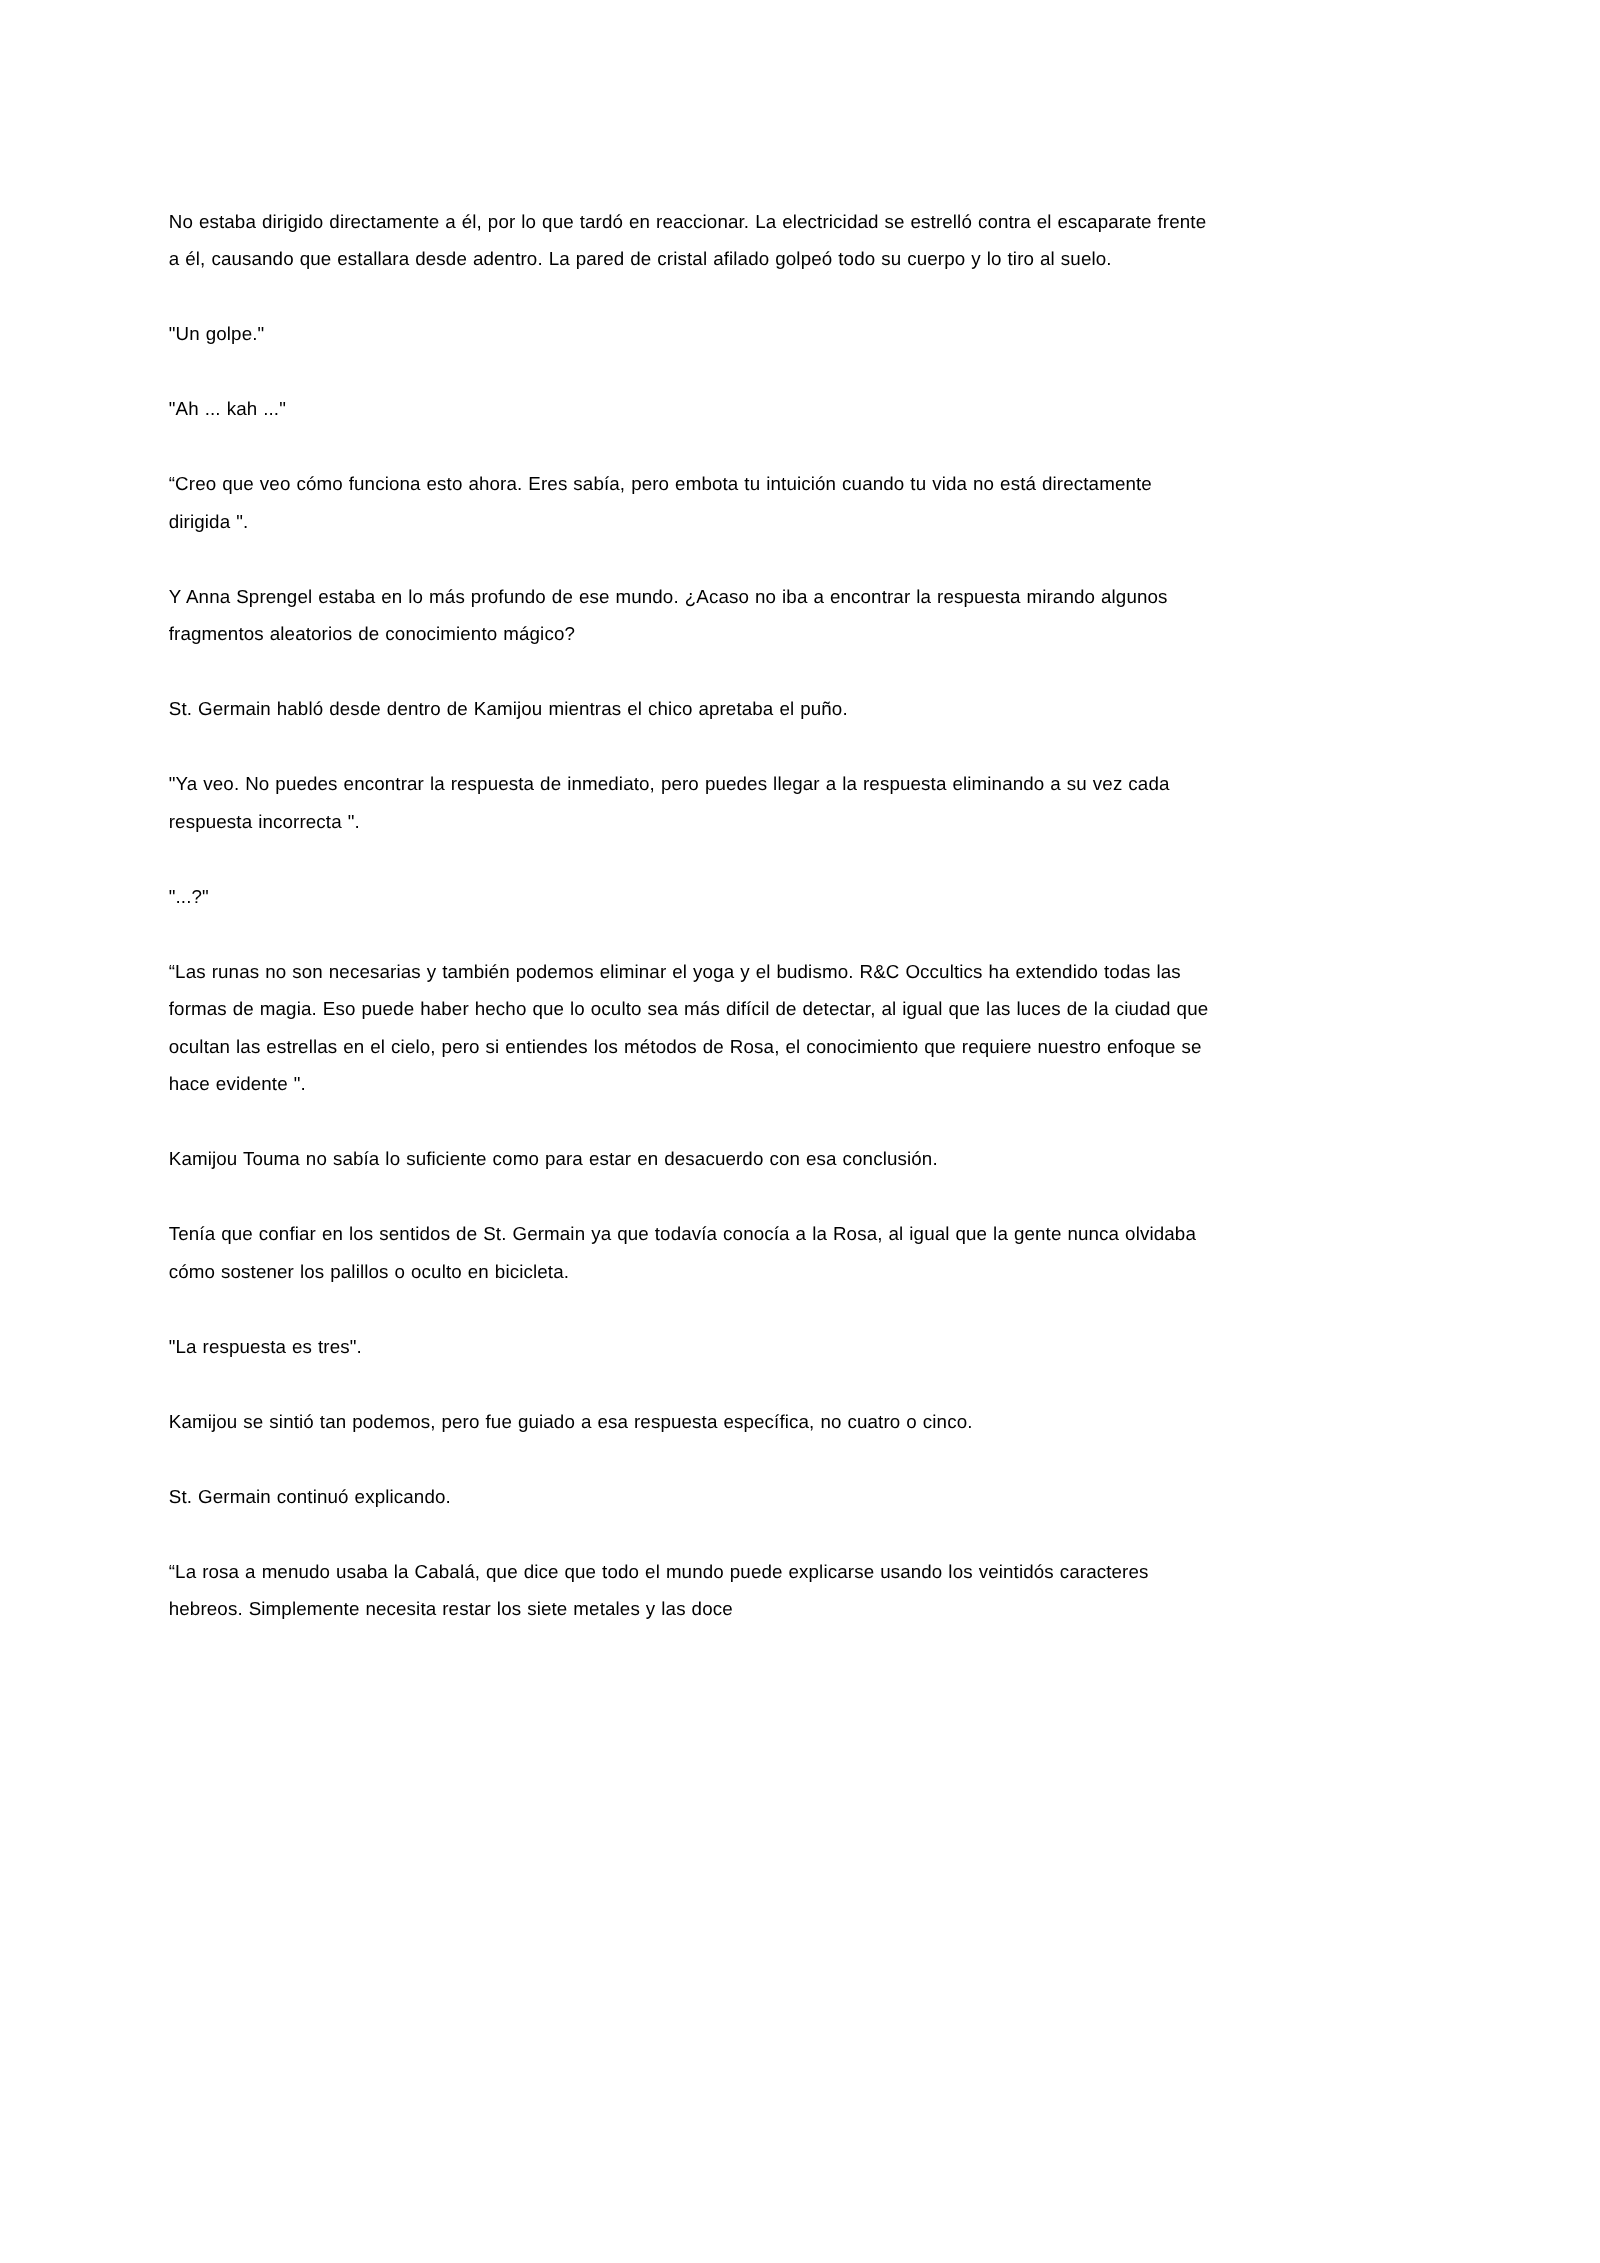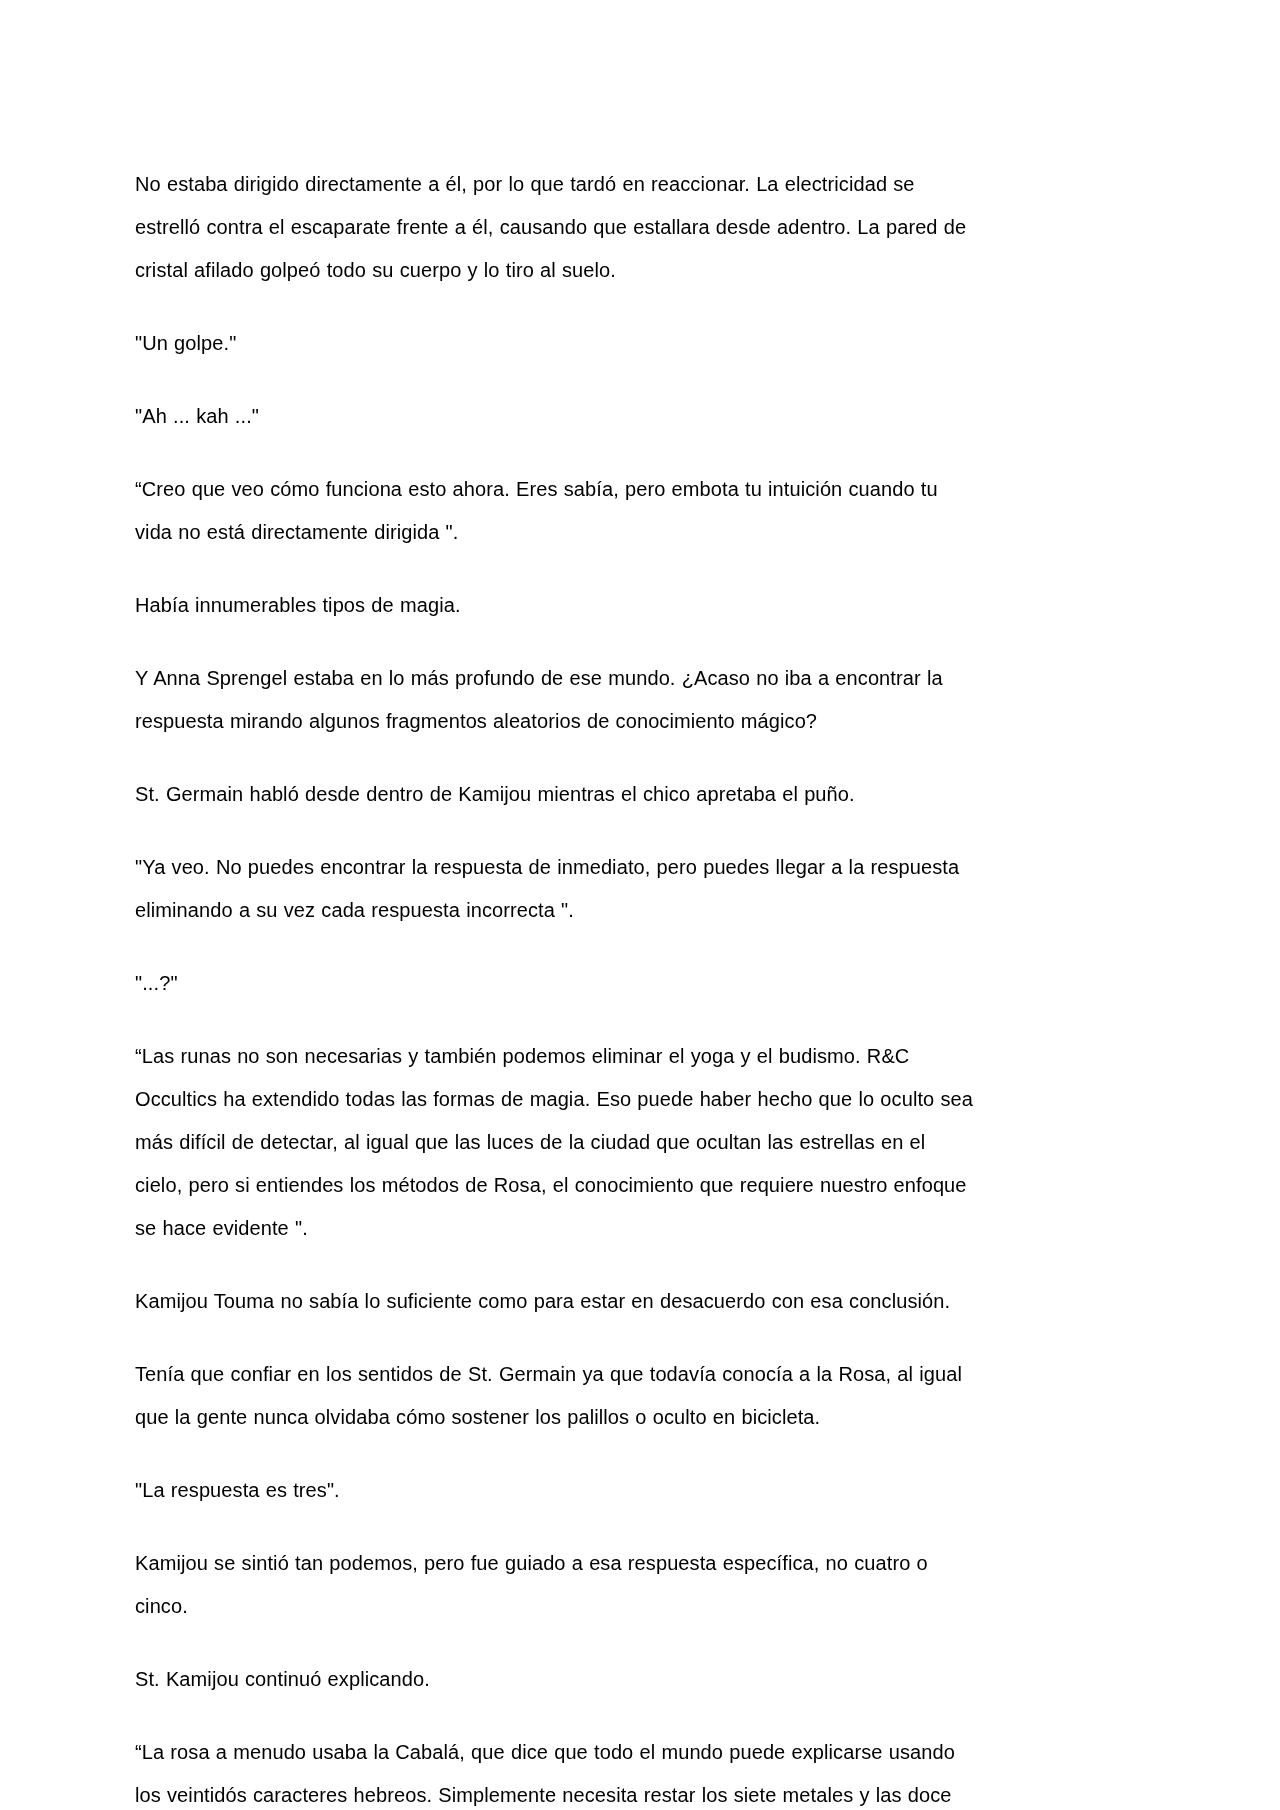--- a/index.html
+++ b/index.html
@@ -16,45 +16,44 @@
   }
 
   .page {
     width: 1280px;
     min-height: 1810px;
     background: #ffffff;
     padding: 163px 305px 120px 135px;
   }
 
   .page p {
-    font-size: 20px;
-    line-height: 43px;
+    font-size: 15px;
+    line-height: 30px;
     margin: 0 0 30px 0;
     color: #000000;
     letter-spacing: 0.1px;
     word-spacing: 0.5px;
   }
 
   .page p:last-child {
     margin-bottom: 13px;
   }
 </style>
 </head>
 <body>
 
 <div class="page">
   <p>No estaba dirigido directamente a él, por lo que tardó en reaccionar. La electricidad se estrelló contra el escaparate frente a él, causando que estallara desde adentro. La pared de cristal afilado golpeó todo su cuerpo y lo tiro al suelo.</p>
   <p>"Un golpe."</p>
   <p>"Ah ... kah ..."</p>
   <p>“Creo que veo cómo funciona esto ahora. Eres sabía, pero embota tu intuición cuando tu vida no está directamente dirigida ".</p>
-  <p>Había innumerables tipos de magia.</p>
   <p>Y Anna Sprengel estaba en lo más profundo de ese mundo. ¿Acaso no iba a encontrar la respuesta mirando algunos fragmentos aleatorios de conocimiento mágico?</p>
   <p>St. Germain habló desde dentro de Kamijou mientras el chico apretaba el puño.</p>
   <p>"Ya veo. No puedes encontrar la respuesta de inmediato, pero puedes llegar a la respuesta eliminando a su vez cada respuesta incorrecta ".</p>
   <p>"...?"</p>
   <p>“Las runas no son necesarias y también podemos eliminar el yoga y el budismo. R&amp;C Occultics ha extendido todas las formas de magia. Eso puede haber hecho que lo oculto sea más difícil de detectar, al igual que las luces de la ciudad que ocultan las estrellas en el cielo, pero si entiendes los métodos de Rosa, el conocimiento que requiere nuestro enfoque se hace evidente ".</p>
   <p>Kamijou Touma no sabía lo suficiente como para estar en desacuerdo con esa conclusión.</p>
   <p>Tenía que confiar en los sentidos de St. Germain ya que todavía conocía a la Rosa, al igual que la gente nunca olvidaba cómo sostener los palillos o oculto en bicicleta.</p>
   <p>"La respuesta es tres".</p>
   <p>Kamijou se sintió tan podemos, pero fue guiado a esa respuesta específica, no cuatro o cinco.</p>
-  <p>St. Kamijou continuó explicando.</p>
+  <p>St. Germain continuó explicando.</p>
   <p>“La rosa a menudo usaba la Cabalá, que dice que todo el mundo puede explicarse usando los veintidós caracteres hebreos. Simplemente necesita restar los siete metales y las doce</p>
 </div>
 
 </body></html>

